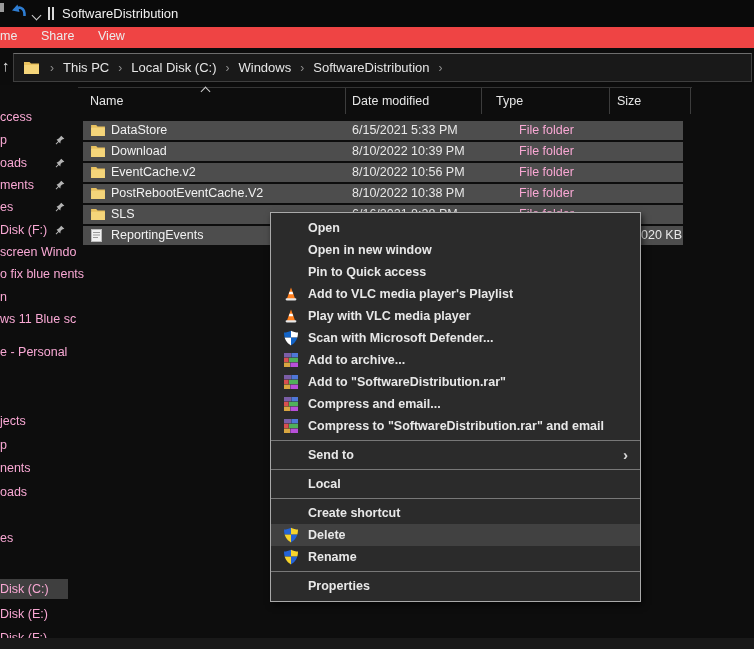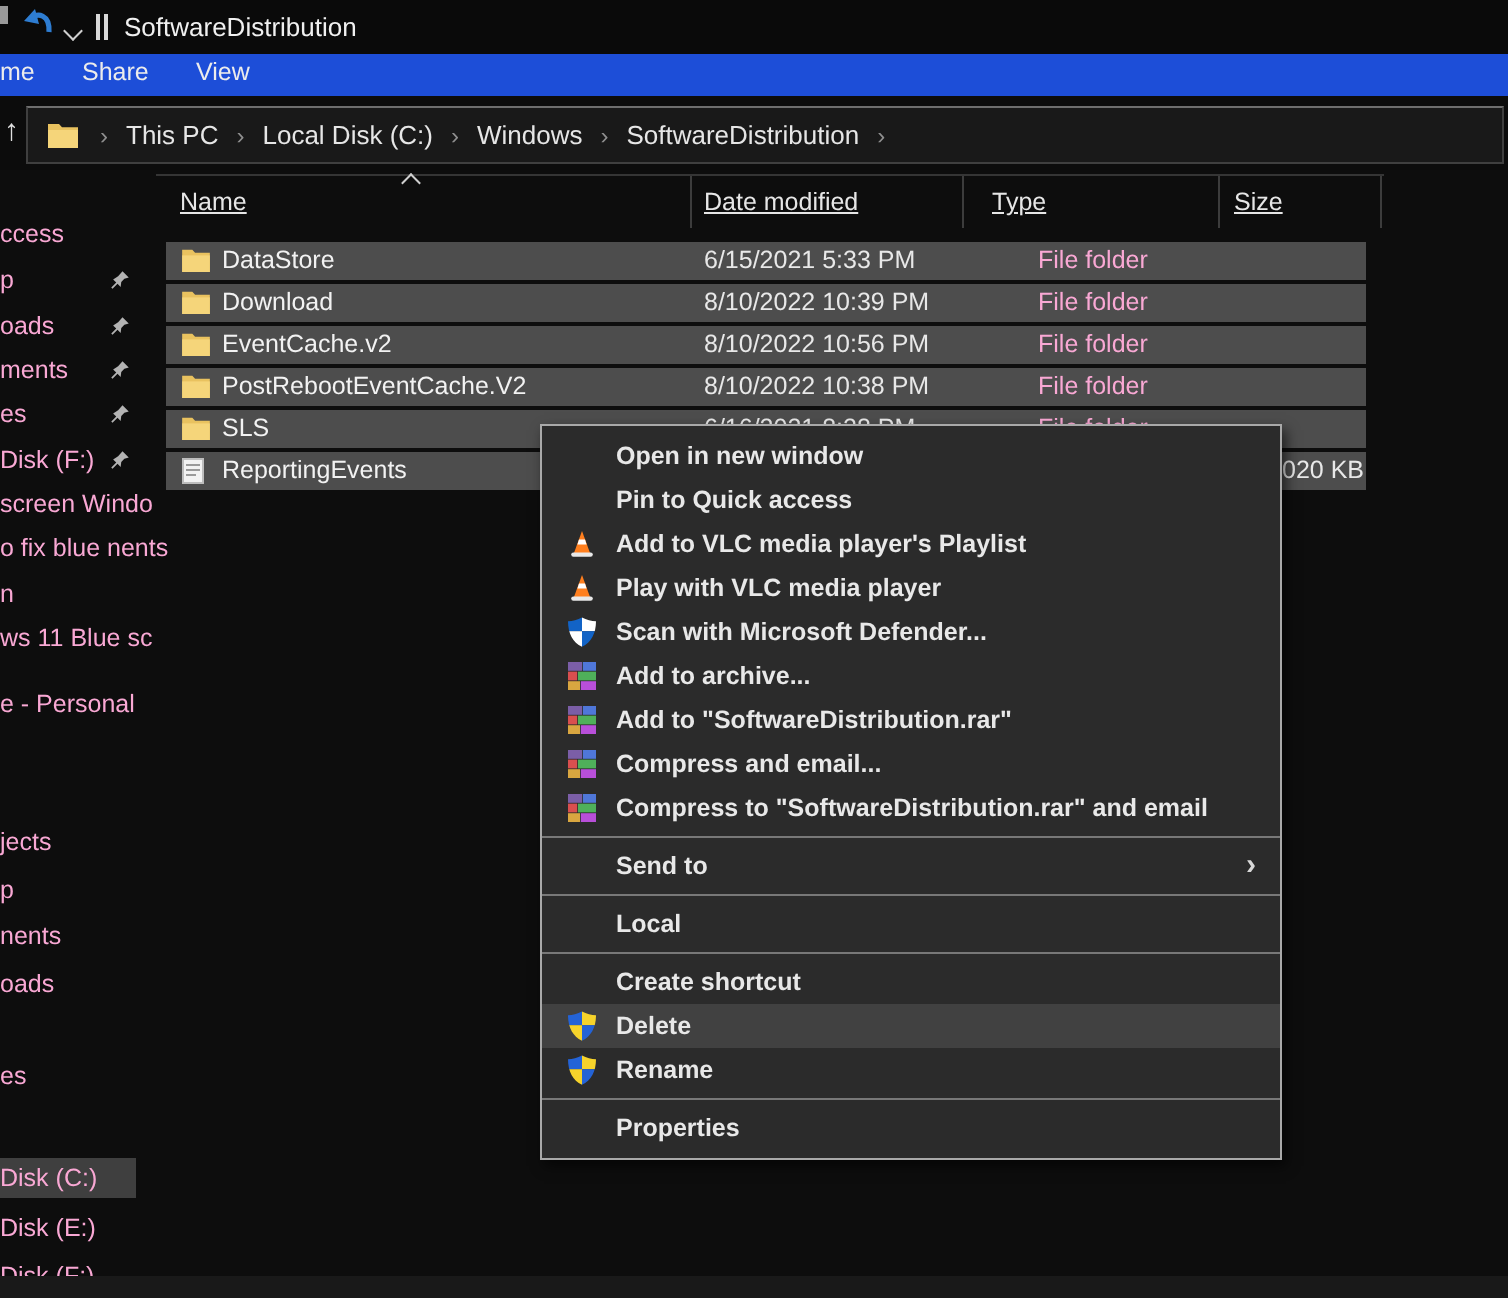--- a/index.html
+++ b/index.html
@@ -7,33 +7,33 @@
        font-family:"Liberation Sans",sans-serif;color:#e6e6e6;font-size:12.5px;}
   
   .titlebar{position:absolute;left:0;top:0;width:754px;height:27px;background:#0a0a0a;}
   .qat-partial{position:absolute;left:0;top:3px;width:4px;height:9px;background:#9a9a9a;}
   .undo-btn{position:absolute;left:11px;top:4px;width:18px;height:17px;}
   .qat-caret{position:absolute;left:33px;top:12px;width:7px;height:7px;}
   .qat-caret i{display:block;width:6px;height:6px;border-right:1.5px solid #cfcfcf;border-bottom:1.5px solid #cfcfcf;transform:rotate(45deg);}
   .dbar{position:absolute;top:7px;width:2px;height:13px;background:#d9d9d9;}
   .win-title{position:absolute;left:62px;top:6px;font-size:13px;color:#f0f0f0;white-space:nowrap;}
   
-  .ribbon{position:absolute;left:0;top:27px;width:754px;height:21px;background:#1d4ed8;border-bottom:1px solid #222;}
+  .ribbon{position:absolute;left:0;top:27px;width:754px;height:21px;background:#ef4444;border-bottom:1px solid #222;}
   .rtab{position:absolute;top:2px;color:#ececec;font-size:12.5px;cursor:default;}
   
   .addr-row{position:absolute;left:0;top:48px;width:754px;height:37px;background:#0c0c0c;}
   .up-arrow{position:absolute;left:2px;top:10px;font-size:15px;color:#e0e0e0;line-height:15px;}
   .addr-field{position:absolute;left:13px;top:5px;width:737px;height:27px;background:#191919;
               border:1px solid #3f3f3f;border-top-color:#6e6e6e;display:flex;align-items:center;}
   .crumbs{display:flex;align-items:center;margin-left:10px;white-space:nowrap;}
   .chev{color:#8f8f8f;font-size:12px;margin:0 9px;}
   .crumb{color:#e6e6e6;font-size:13px;}
   
   .hdr{position:absolute;left:78px;top:87px;width:614px;height:27px;border-top:1px solid #353535;color:#cfcfcf;}
-  .hcell{position:absolute;top:7px;font-size:12.5px;text-decoration:underline;}
+  .hcell{position:absolute;top:7px;font-size:12.5px;}
   .hsep{position:absolute;top:88px;width:1px;height:26px;background:#3c3c3c;}
   .sortcaret{position:absolute;left:202px;top:88px;width:7px;height:7px;}
   .sortcaret i{display:block;width:6px;height:6px;border-left:1px solid #cfcfcf;border-top:1px solid #cfcfcf;transform:rotate(45deg);}
   
   .row{position:absolute;left:83px;width:600px;height:19px;background:#4d4d4d;}
   .row .ric{position:absolute;left:8px;top:3px;}
   .row .c-name{position:absolute;left:28px;top:2px;color:#f2f2f2;white-space:nowrap;}
   .row .c-date{position:absolute;left:269px;top:2px;color:#e8e8e8;white-space:nowrap;}
   .row .c-type{position:absolute;left:436px;top:2px;color:#f9a8d4;white-space:nowrap;}
   .row .c-size{position:absolute;right:1px;top:2px;color:#e8e8e8;white-space:nowrap;text-align:right;}
@@ -231,20 +231,21 @@
           <rect x="2" y="8" width="5" height="1" fill="#9a9a9a"></rect>
         </svg>
       </span>
     <span class="c-name">ReportingEvents</span>
     <span class="c-date"></span>
     <span class="c-type"></span>
     <span class="c-size">,020 KB</span>
   </div>
 
   <div class="ctx">
+    <div class="mi bold"><span>Open</span></div>
     <div class="mi"><span>Open in new window</span></div>
     <div class="mi"><span>Pin to Quick access</span></div>
     <div class="mi">
       <span class="mic">
           <svg width="16" height="16" viewBox="0 0 16 16">
             <path d="M8 1.5 L12.2 13 L3.8 13 Z" fill="#ff7f1e"></path>
             <path d="M6.5 5.8 L9.5 5.8 L10.3 8.2 L5.7 8.2 Z" fill="#ffffff"></path>
             <rect x="2.6" y="12.2" width="10.8" height="2.2" rx="1.1" fill="#e8e8e8"></rect>
           </svg>
         </span>

